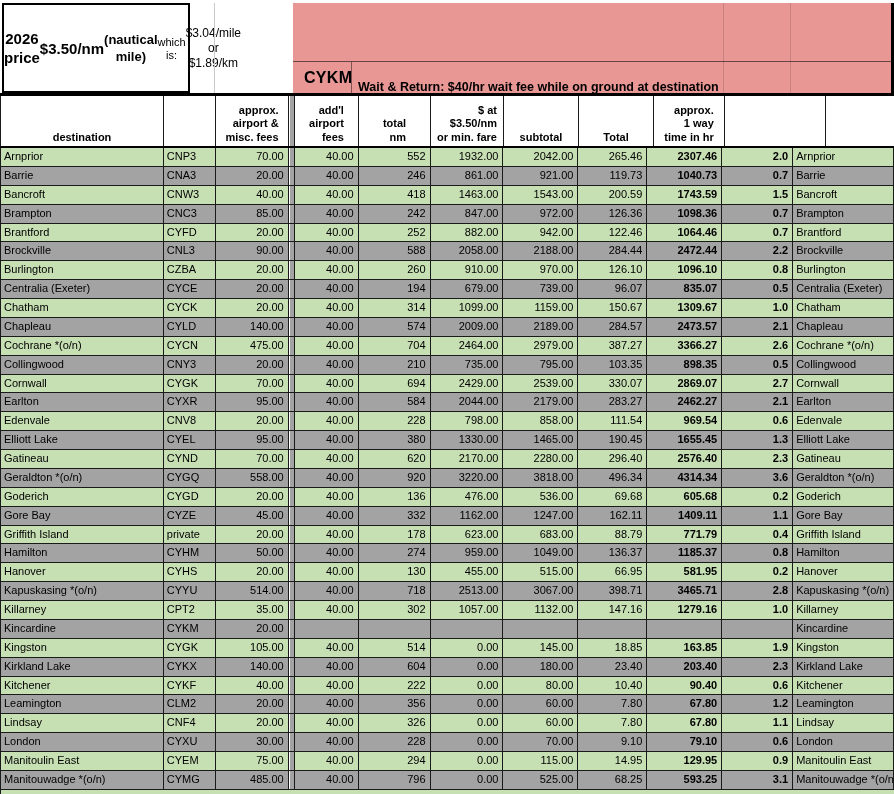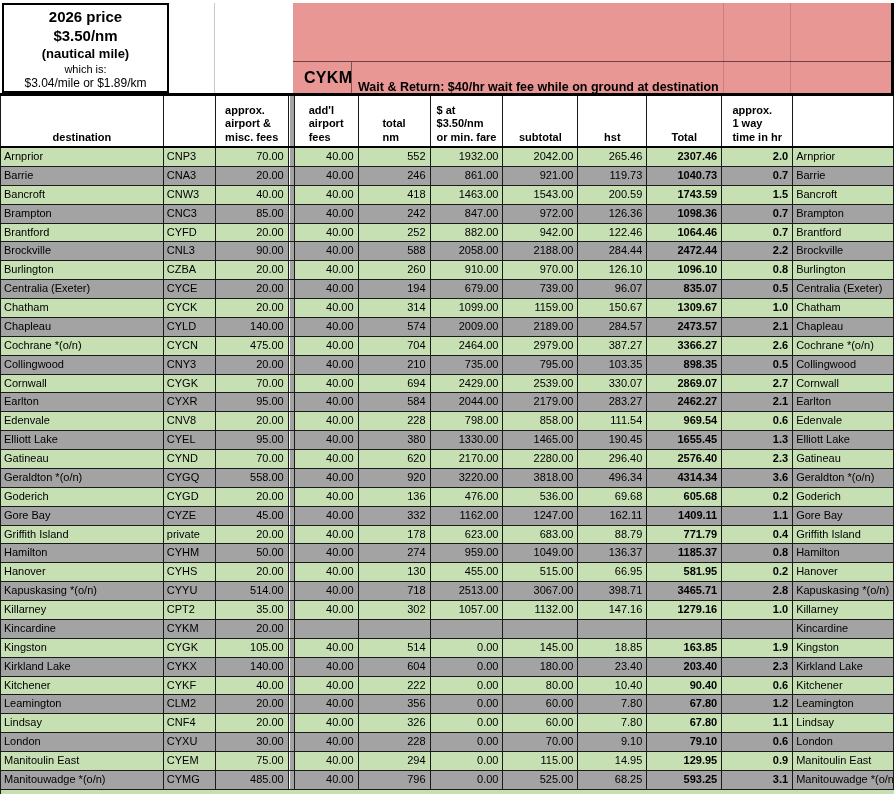--- a/index.html
+++ b/index.html
@@ -3,23 +3,23 @@
 <meta charset="utf-8">
 <style>
   * { box-sizing: border-box; margin: 0; padding: 0; }
   html,body { background:#fff; }
   body { font-family: "Liberation Sans", sans-serif; }
   #app { position: relative; width: 894px; height: 794px; background: #fff; overflow: hidden;
          --line:#1a1a1a; --green:#c6dfb3; --pink:#e89794; --gray:#a3a3a3; }
 
   
   #top { position: relative; height: 96px; background:#fff; }
-  .price-box { position:absolute; left:2px; top:3px; width:167px; height:90px;
-               border:2px solid #000; background:#fff; display:flex; flex-direction:column;
-               align-items:center; justify-content:flex-end; text-align:center; }
+  .price-box { position:absolute; left:2px; top:3px; width:188px; height:90px;
+               border:2px solid #000; background:#fff; display:flex; flex-direction:row;
+               align-items:center; justify-content:flex-start; text-align:center; }
   .pb-title { font-size:15px; font-weight:700; line-height:19px; }
   .pb-rate  { font-size:15px; font-weight:700; line-height:19px; }
   .pb-unit  { font-size:13px; font-weight:700; line-height:17px; }
   .pb-which { font-size:11px; line-height:13px; margin-top:1px; }
   .pb-conv  { font-size:12px; line-height:15px; }
 
   .strip-cell-1 { position:absolute; left:163px; top:3px; width:52px; height:90px; border-right:1px solid #c9c9c9; }
   .strip-cell-2 { position:absolute; left:215px; top:3px; width:78px; height:90px; }
 
   .banner { position:absolute; left:293px; top:3px; width:601px; height:90px;
@@ -30,21 +30,21 @@
                 border-top:1px solid rgba(0,0,0,0.55); display:flex; align-items:center; }
   .banner-code { width:59px; height:100%; display:flex; align-items:center; padding-left:11px;
                  border-right:1px solid rgba(0,0,0,0.45); font-size:16px; font-weight:700; letter-spacing:0.3px; }
   .banner-text { padding-left:6px; font-size:12.5px; font-weight:700;margin-top:19px; }
   .thick-divider { position:absolute; left:0; top:93px; width:894px; height:3px; background:#000; }
 
   
   .hrow { display:flex; height:52px; border-left:1px solid var(--line);
           border-bottom:2px solid #000; background:#fff; }
   .hcell { border-right:1px solid var(--line); font-size:11px; font-weight:700;
-           display:flex; align-items:flex-end; justify-content:center; text-align:left;
+           display:flex; align-items:flex-end; justify-content:center; text-align:right;
            white-space:pre-line; line-height:1.22; padding-bottom:2px; overflow:hidden; }
   .rows-host .row { display:flex; height:18.88px; border-left:1px solid var(--line);
                     border-bottom:1px solid var(--line); background:#a3a3a3; }
   .rows-host .row:nth-child(odd) { background:var(--green); }
   .cell { border-right:1px solid var(--line); font-size:11px; line-height:17.5px;
           overflow:hidden; white-space:nowrap; }
   .num { text-align:right; padding-right:4px; }
   .txt { text-align:left; padding-left:3px; }
   .bold { font-weight:700; }
   .gapcell { background:var(--gray); border-left:1px solid #fff; border-right:1px solid var(--line); }
@@ -94,21 +94,20 @@
       <div class="hcell c-gap gapcell"></div>
       <div class="hcell c-addl">add'l
 airport
 fees</div>
       <div class="hcell c-nm">total
 nm</div>
       <div class="hcell c-fare">$ at
 $3.50/nm
 or min. fare</div>
       <div class="hcell c-sub">subtotal</div>
-      <div class="hcell c-hst">hst</div>
       <div class="hcell c-total">Total</div>
       <div class="hcell c-time">approx.
 1 way
 time in hr</div>
       <div class="hcell c-dest2"></div>
     </div>
 
   <div class="rows-host">
       <div class="row">
         <div class="cell c-dest txt">Arnprior</div>

